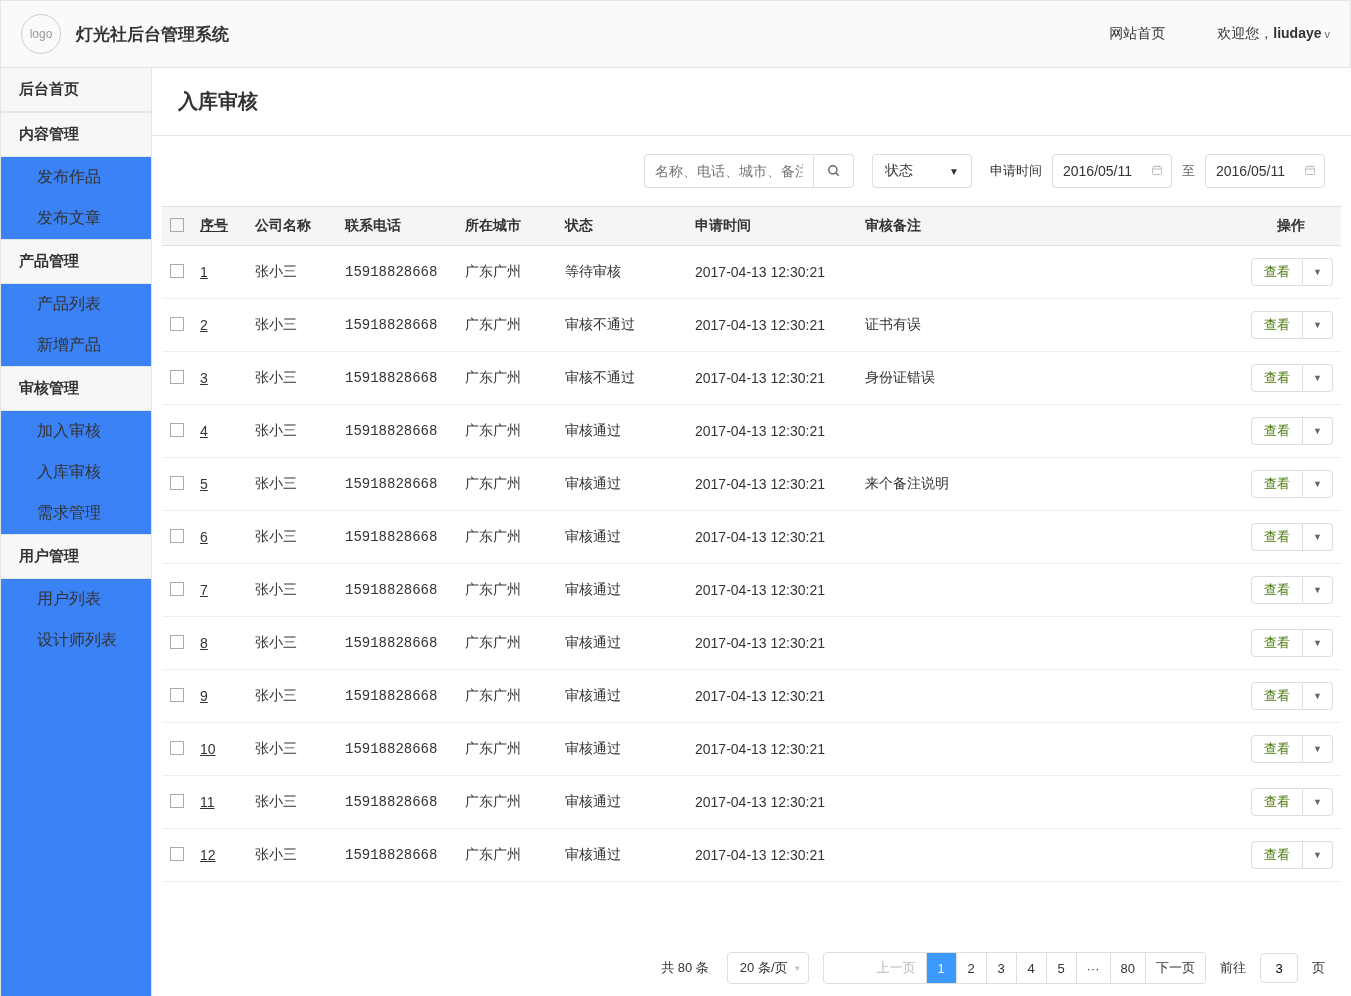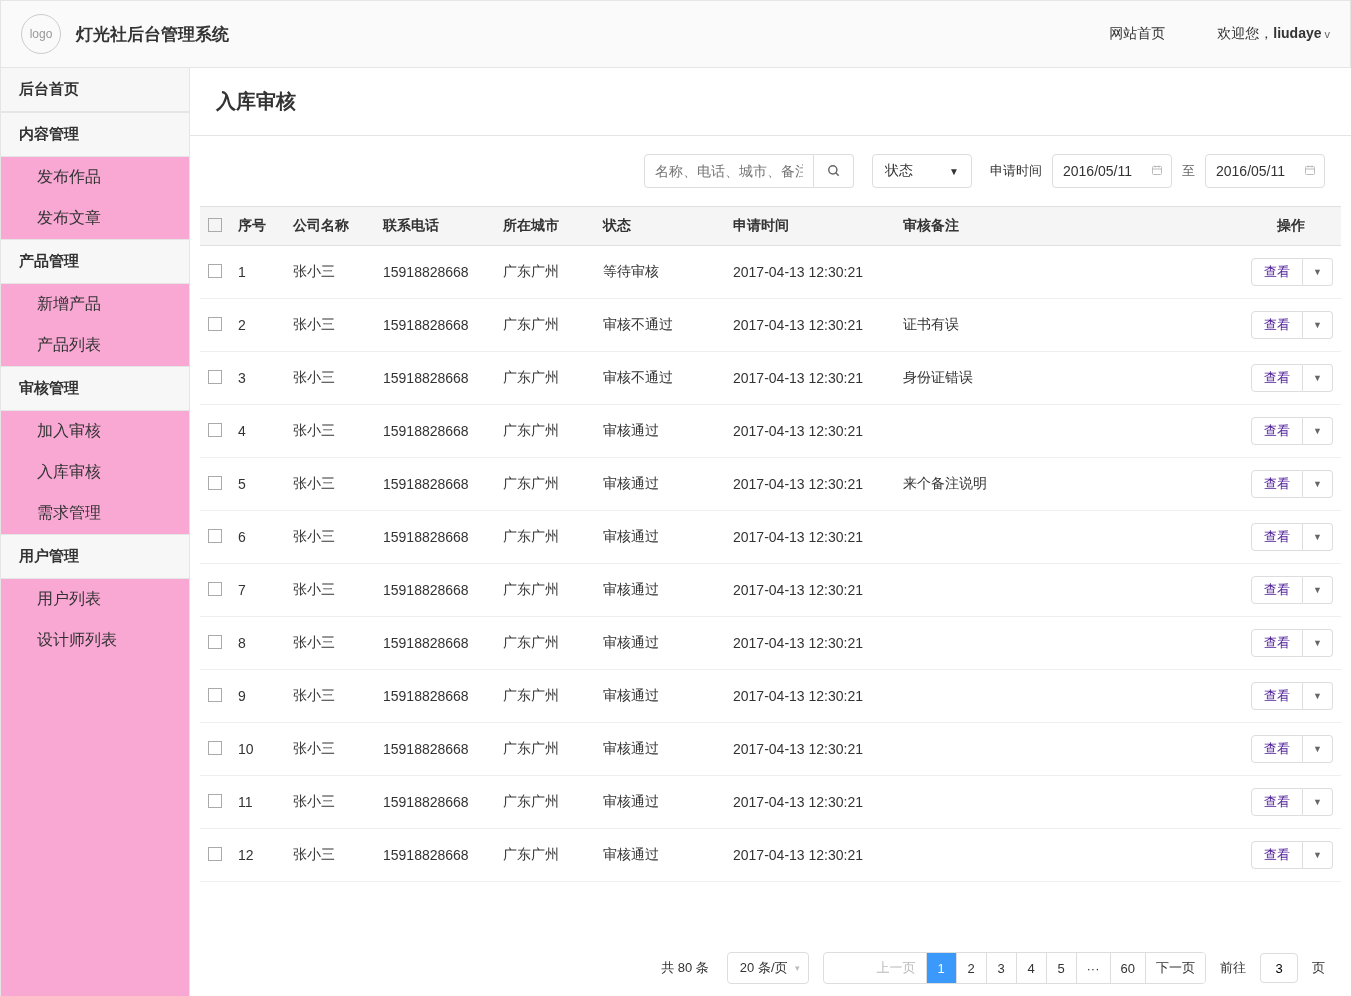--- a/index.html
+++ b/index.html
@@ -6,21 +6,21 @@
     body { font-family: -apple-system, "PingFang SC", "Microsoft YaHei", sans-serif; font-size: 14px; color: #333; background: #fff; }
     .header { height: 68px; border: 1px solid #e5e5e5; background: #fafafa; display: flex; align-items: center; padding: 0 20px; justify-content: space-between; }
     .header-left { display: flex; align-items: center; gap: 15px; }
     .logo { width: 40px; height: 40px; border: 1px solid #ccc; border-radius: 50%; display: flex; align-items: center; justify-content: center; font-size: 12px; color: #999; }
     .site-title { font-weight: bold; font-size: 17px; }
     .header-right { display: flex; align-items: center; gap: 52px; }
     .welcome { font-size: 14px; }
     .username { font-weight: bold; }
     .user-caret { font-size: 11px; color: #666; margin-left: 3px; }
     .layout { display: flex; height: calc(100vh - 68px); min-height: 880px; }
-    .sidebar { width: 190px; border-right: 1px solid #e5e5e5; border-left: 1px solid #e5e5e5; background: #f9a8d4; }
+    .sidebar { width: 152px; border-right: 1px solid #e5e5e5; border-left: 1px solid #e5e5e5; background: #3b82f6; }
     .sidebar-group-title { padding: 12px 18px; font-weight: bold; font-size: 15px; background: #f7f7f7; border-bottom: 1px solid #e5e5e5; cursor: pointer; }
     .sidebar-item { padding: 10px 18px 10px 36px; font-size: 16px; cursor: pointer; }
     .sidebar-group { border-bottom: 1px solid #e5e5e5; }
     .sidebar-group:last-child { border-bottom: none; }
     .main { flex: 1; display: flex; flex-direction: column; position: relative; }
     .page-title { padding: 20px 26px; font-size: 20px; font-weight: 600; border-bottom: 1px solid #e5e5e5; }
     .filters { padding: 18px 26px; display: flex; justify-content: flex-end; align-items: center; gap: 18px; }
     .search-group { display: flex; }
     .search-input { height: 34px; border: 1px solid #ddd; border-radius: 4px 0 0 4px; padding: 0 10px; width: 170px; font-size: 14px; }
     .search-btn { height: 34px; width: 40px; border: 1px solid #ddd; border-left: none; border-radius: 0 4px 4px 0; background: #fff; cursor: pointer; display: flex; align-items: center; justify-content: center; }
@@ -29,34 +29,34 @@
     .date-label { font-size: 13px; }
     .date-input { height: 34px; border: 1px solid #ddd; border-radius: 4px; padding: 0 28px 0 10px; width: 120px; font-size: 14px; position: relative; display: flex; align-items: center; }
     .date-icon { position: absolute; right: 8px; color: #bbb; }
     .date-sep { font-size: 13px; color: #666; }
     .table-wrap { flex: 1; padding: 0 10px 0 10px; overflow-x: auto; }
     table { width: 100%; border-collapse: collapse; min-width: 1060px; }
     thead th { background: #f5f5f5; border-top: 1px solid #e0e0e0; border-bottom: 1px solid #e0e0e0; padding: 10px 8px; text-align: left; font-weight: 600; font-size: 14px; }
     tbody td { border-bottom: 1px solid #eee; padding: 12px 8px; font-size: 14px; }
     .checkbox { width: 14px; height: 14px; border: 1px solid #aaa; display: inline-block; }
     .action-group { display: flex; justify-content: flex-end; gap: 0; }
-    .btn-view { height: 28px; border: 1px solid #ddd; border-radius: 4px 0 0 4px; padding: 0 12px; background: #fff; color: #4c1d95; font-size: 13px; cursor: pointer; }
+    .btn-view { height: 28px; border: 1px solid #ddd; border-radius: 4px 0 0 4px; padding: 0 12px; background: #fff; color: #4d7c0f; font-size: 13px; cursor: pointer; }
     .btn-dd { height: 28px; width: 30px; border: 1px solid #ddd; border-left: none; border-radius: 0 4px 4px 0; background: #fff; cursor: pointer; display: flex; align-items: center; justify-content: center; color: #666; }
     .pager { position: absolute; bottom: 12px; right: 26px; display: flex; align-items: center; gap: 14px; font-size: 13px; }
     .pager-total { margin-right: 4px; }
     .pager-size { height: 32px; border: 1px solid #ddd; border-radius: 4px; padding: 0 20px 0 12px; font-size: 13px; display: flex; align-items: center; gap: 8px; cursor: pointer; position: relative; }
     .pager-size .caret { position: absolute; right: 8px; color: #bbb; }
     .pager-list { display: flex; border: 1px solid #ddd; border-radius: 4px; overflow: hidden; padding-left: 43px; }
     .pager-btn { height: 30px; min-width: 30px; padding: 0 10px; border-right: 1px solid #ddd; background: #fff; display: flex; align-items: center; justify-content: center; cursor: pointer; font-size: 13px; }
     .pager-btn:last-child { border-right: none; }
     .pager-btn.active { background: #3b99fc; color: #fff; }
     .pager-btn.disabled { color: #bbb; cursor: default; }
     .pager-jump { display: flex; align-items: center; gap: 14px; justify-content: center; }
     .pager-jump-input { height: 30px; width: 38px; border: 1px solid #ddd; border-radius: 4px; text-align: center; font-size: 13px; }
-    .col-chk{width:30px;text-align:center;} .col-idx{width:55px;} .col-name{width:90px;} .col-phone{width:120px;} .col-city{width:100px;} .col-status{width:130px;} .col-time{width:170px;} .col-remark{width:auto;} .col-act{width:100px;text-align:center;}
+    .col-chk{width:30px;text-align:center;} .col-idx{width:55px;text-decoration:underline;} .col-name{width:90px;} .col-phone{width:120px;font-family:Liberation Mono, monospace;} .col-city{width:100px;} .col-status{width:130px;} .col-time{width:170px;} .col-remark{width:auto;} .col-act{width:100px;text-align:center;}
     thead th.col-act{text-align:center;}
   </style>
 </head>
 <body>
 
 <div class="header">
   <div class="header-left">
     <div class="logo">logo</div>
     <div class="site-title">灯光社后台管理系统</div>
   </div>
@@ -73,22 +73,22 @@
       <div class="sidebar-group">
         <div class="sidebar-group-title">后台首页</div>
       </div>
       <div class="sidebar-group">
         <div class="sidebar-group-title">内容管理</div>
         <div class="sidebar-item">发布作品</div>
         <div class="sidebar-item">发布文章</div>
       </div>
       <div class="sidebar-group">
         <div class="sidebar-group-title">产品管理</div>
+        <div class="sidebar-item">产品列表</div>
         <div class="sidebar-item">新增产品</div>
-        <div class="sidebar-item">产品列表</div>
       </div>
       <div class="sidebar-group">
         <div class="sidebar-group-title">审核管理</div>
         <div class="sidebar-item">加入审核</div>
         <div class="sidebar-item">入库审核</div>
         <div class="sidebar-item">需求管理</div>
       </div>
       <div class="sidebar-group">
         <div class="sidebar-group-title">用户管理</div>
         <div class="sidebar-item">用户列表</div>
@@ -384,21 +384,21 @@
         <span class="caret" style="font-size:9px;">▾</span>
       </div>
       <div class="pager-list" id="pager-list">
           <div class="pager-btn disabled">上一页</div>
           <div class="pager-btn active">1</div>
           <div class="pager-btn">2</div>
           <div class="pager-btn">3</div>
           <div class="pager-btn">4</div>
           <div class="pager-btn">5</div>
           <div class="pager-btn">···</div>
-          <div class="pager-btn">60</div>
+          <div class="pager-btn">80</div>
           <div class="pager-btn">下一页</div>
         </div>
       <div class="pager-jump">
         <span>前往</span>
         <input class="pager-jump-input" value="3" style="">
         <span>页</span>
       </div>
     </div>
   </div>
 </div>

